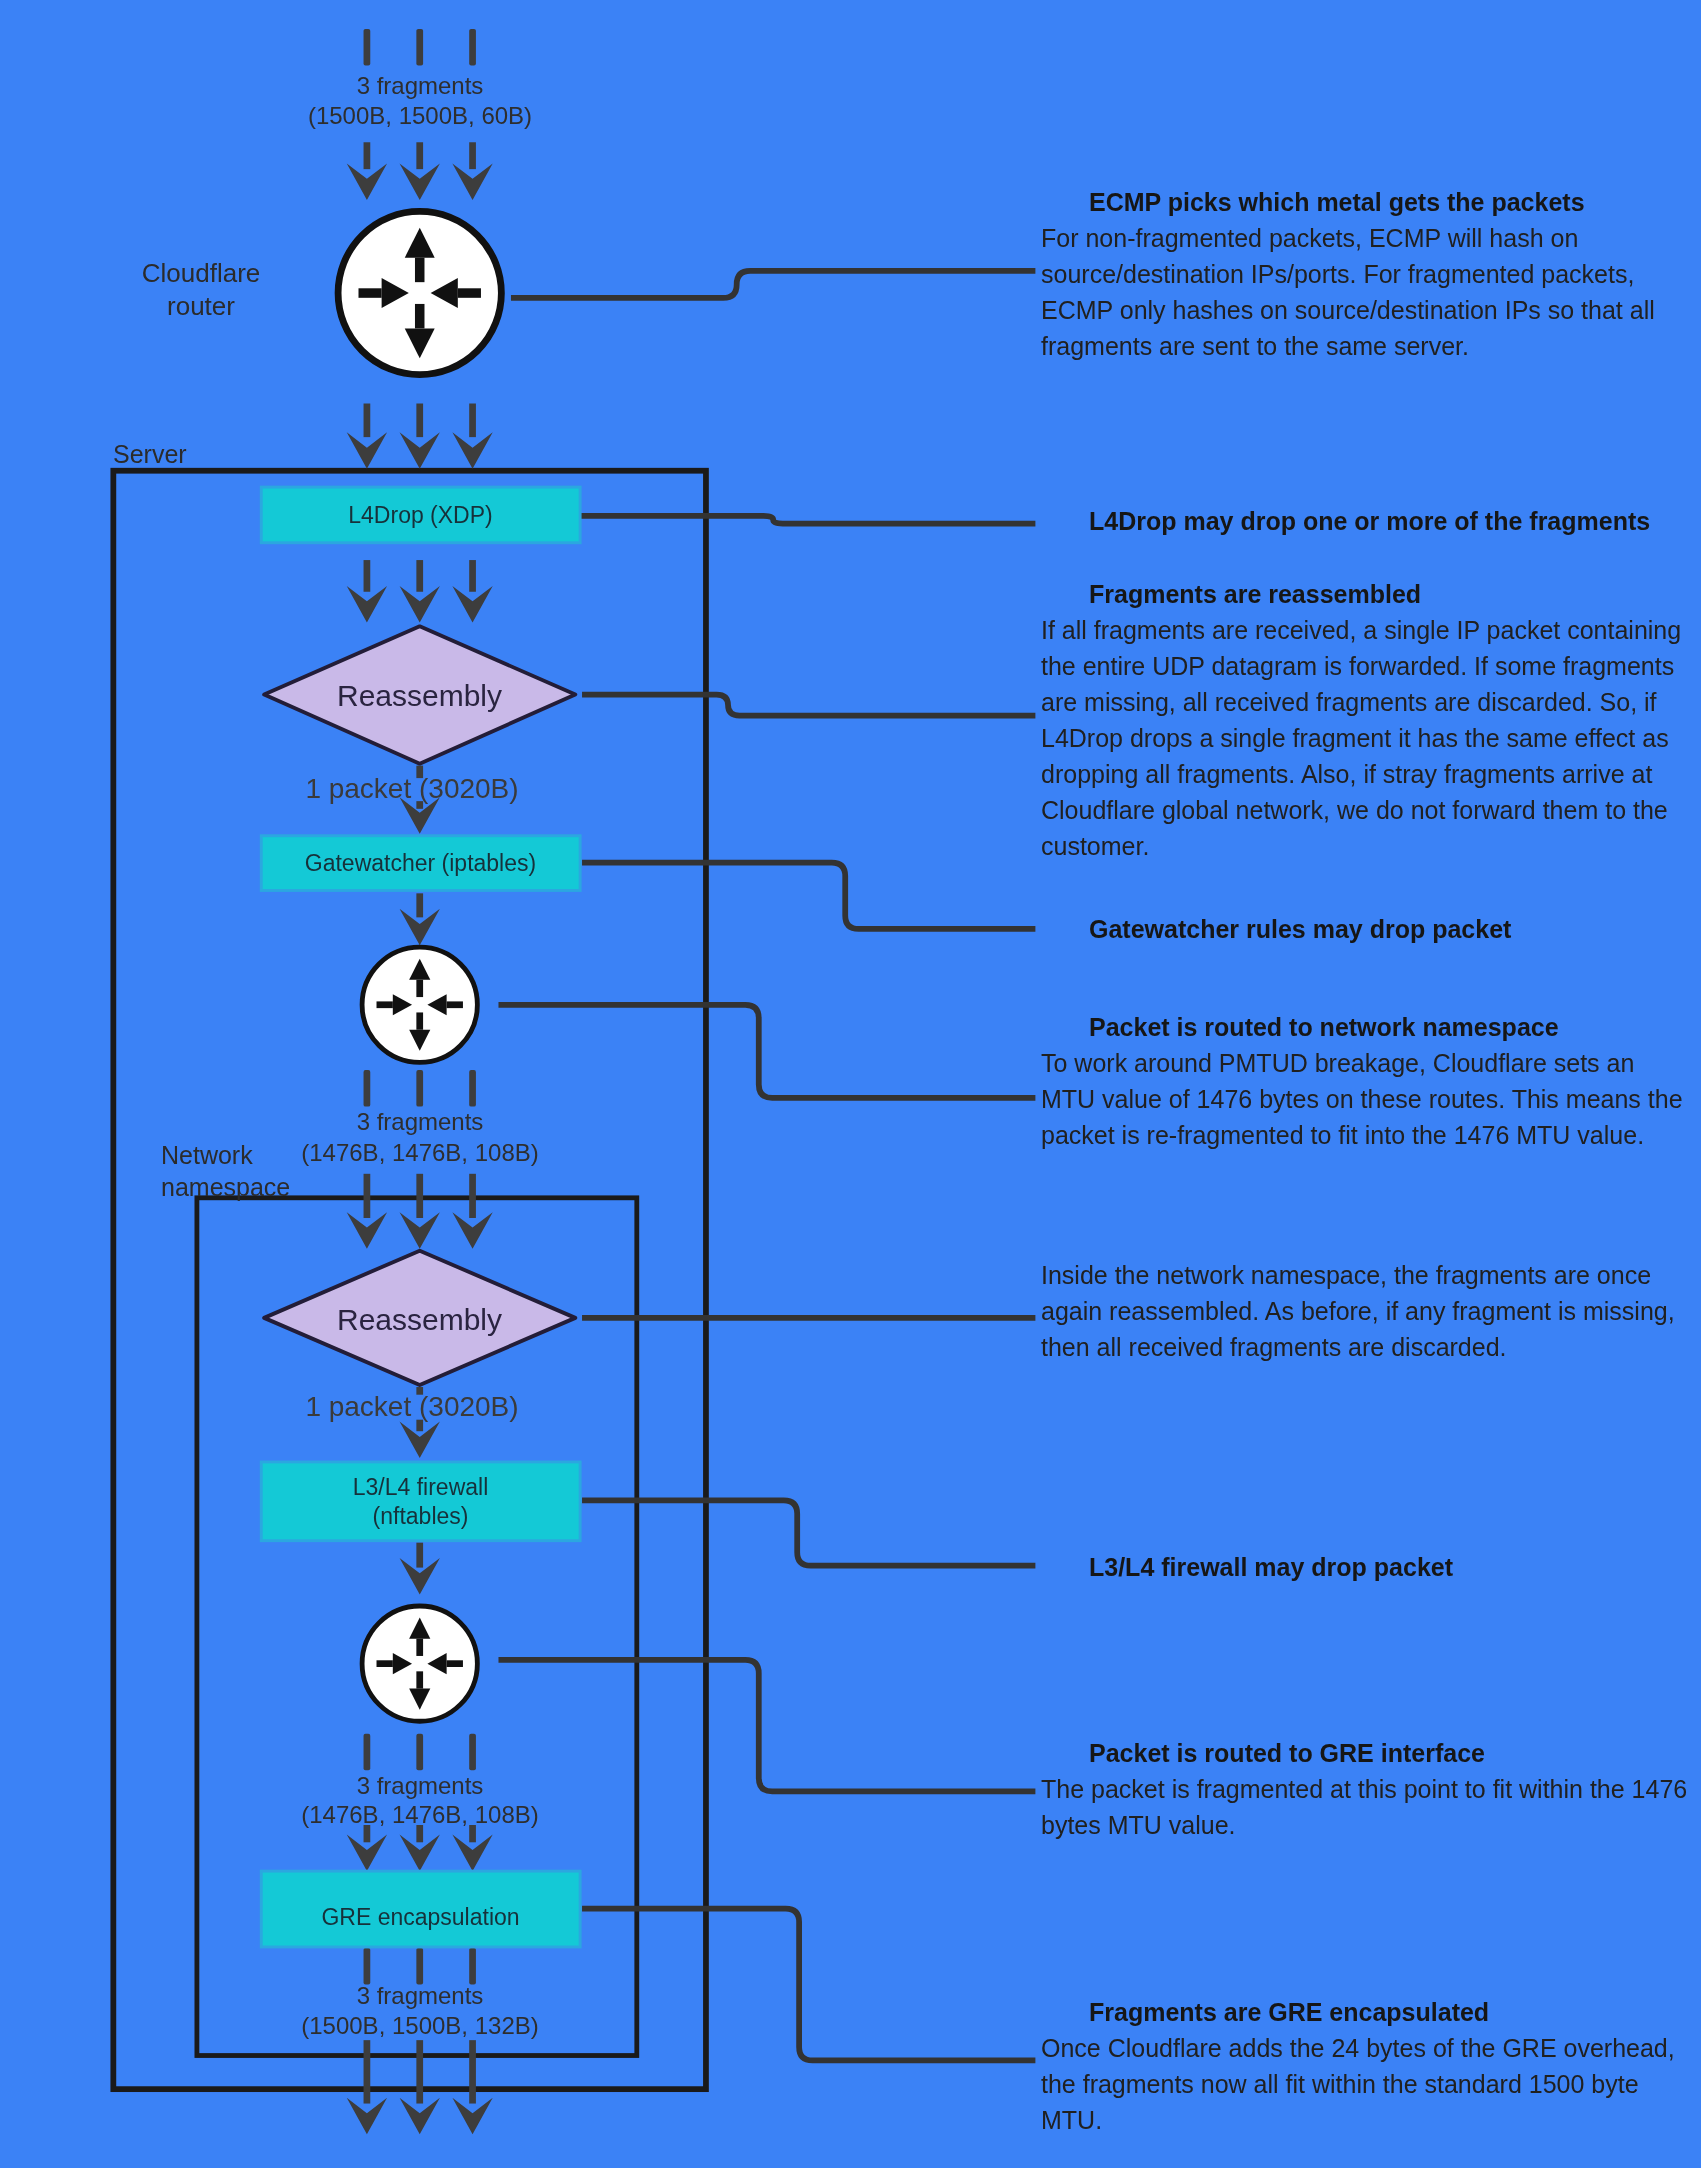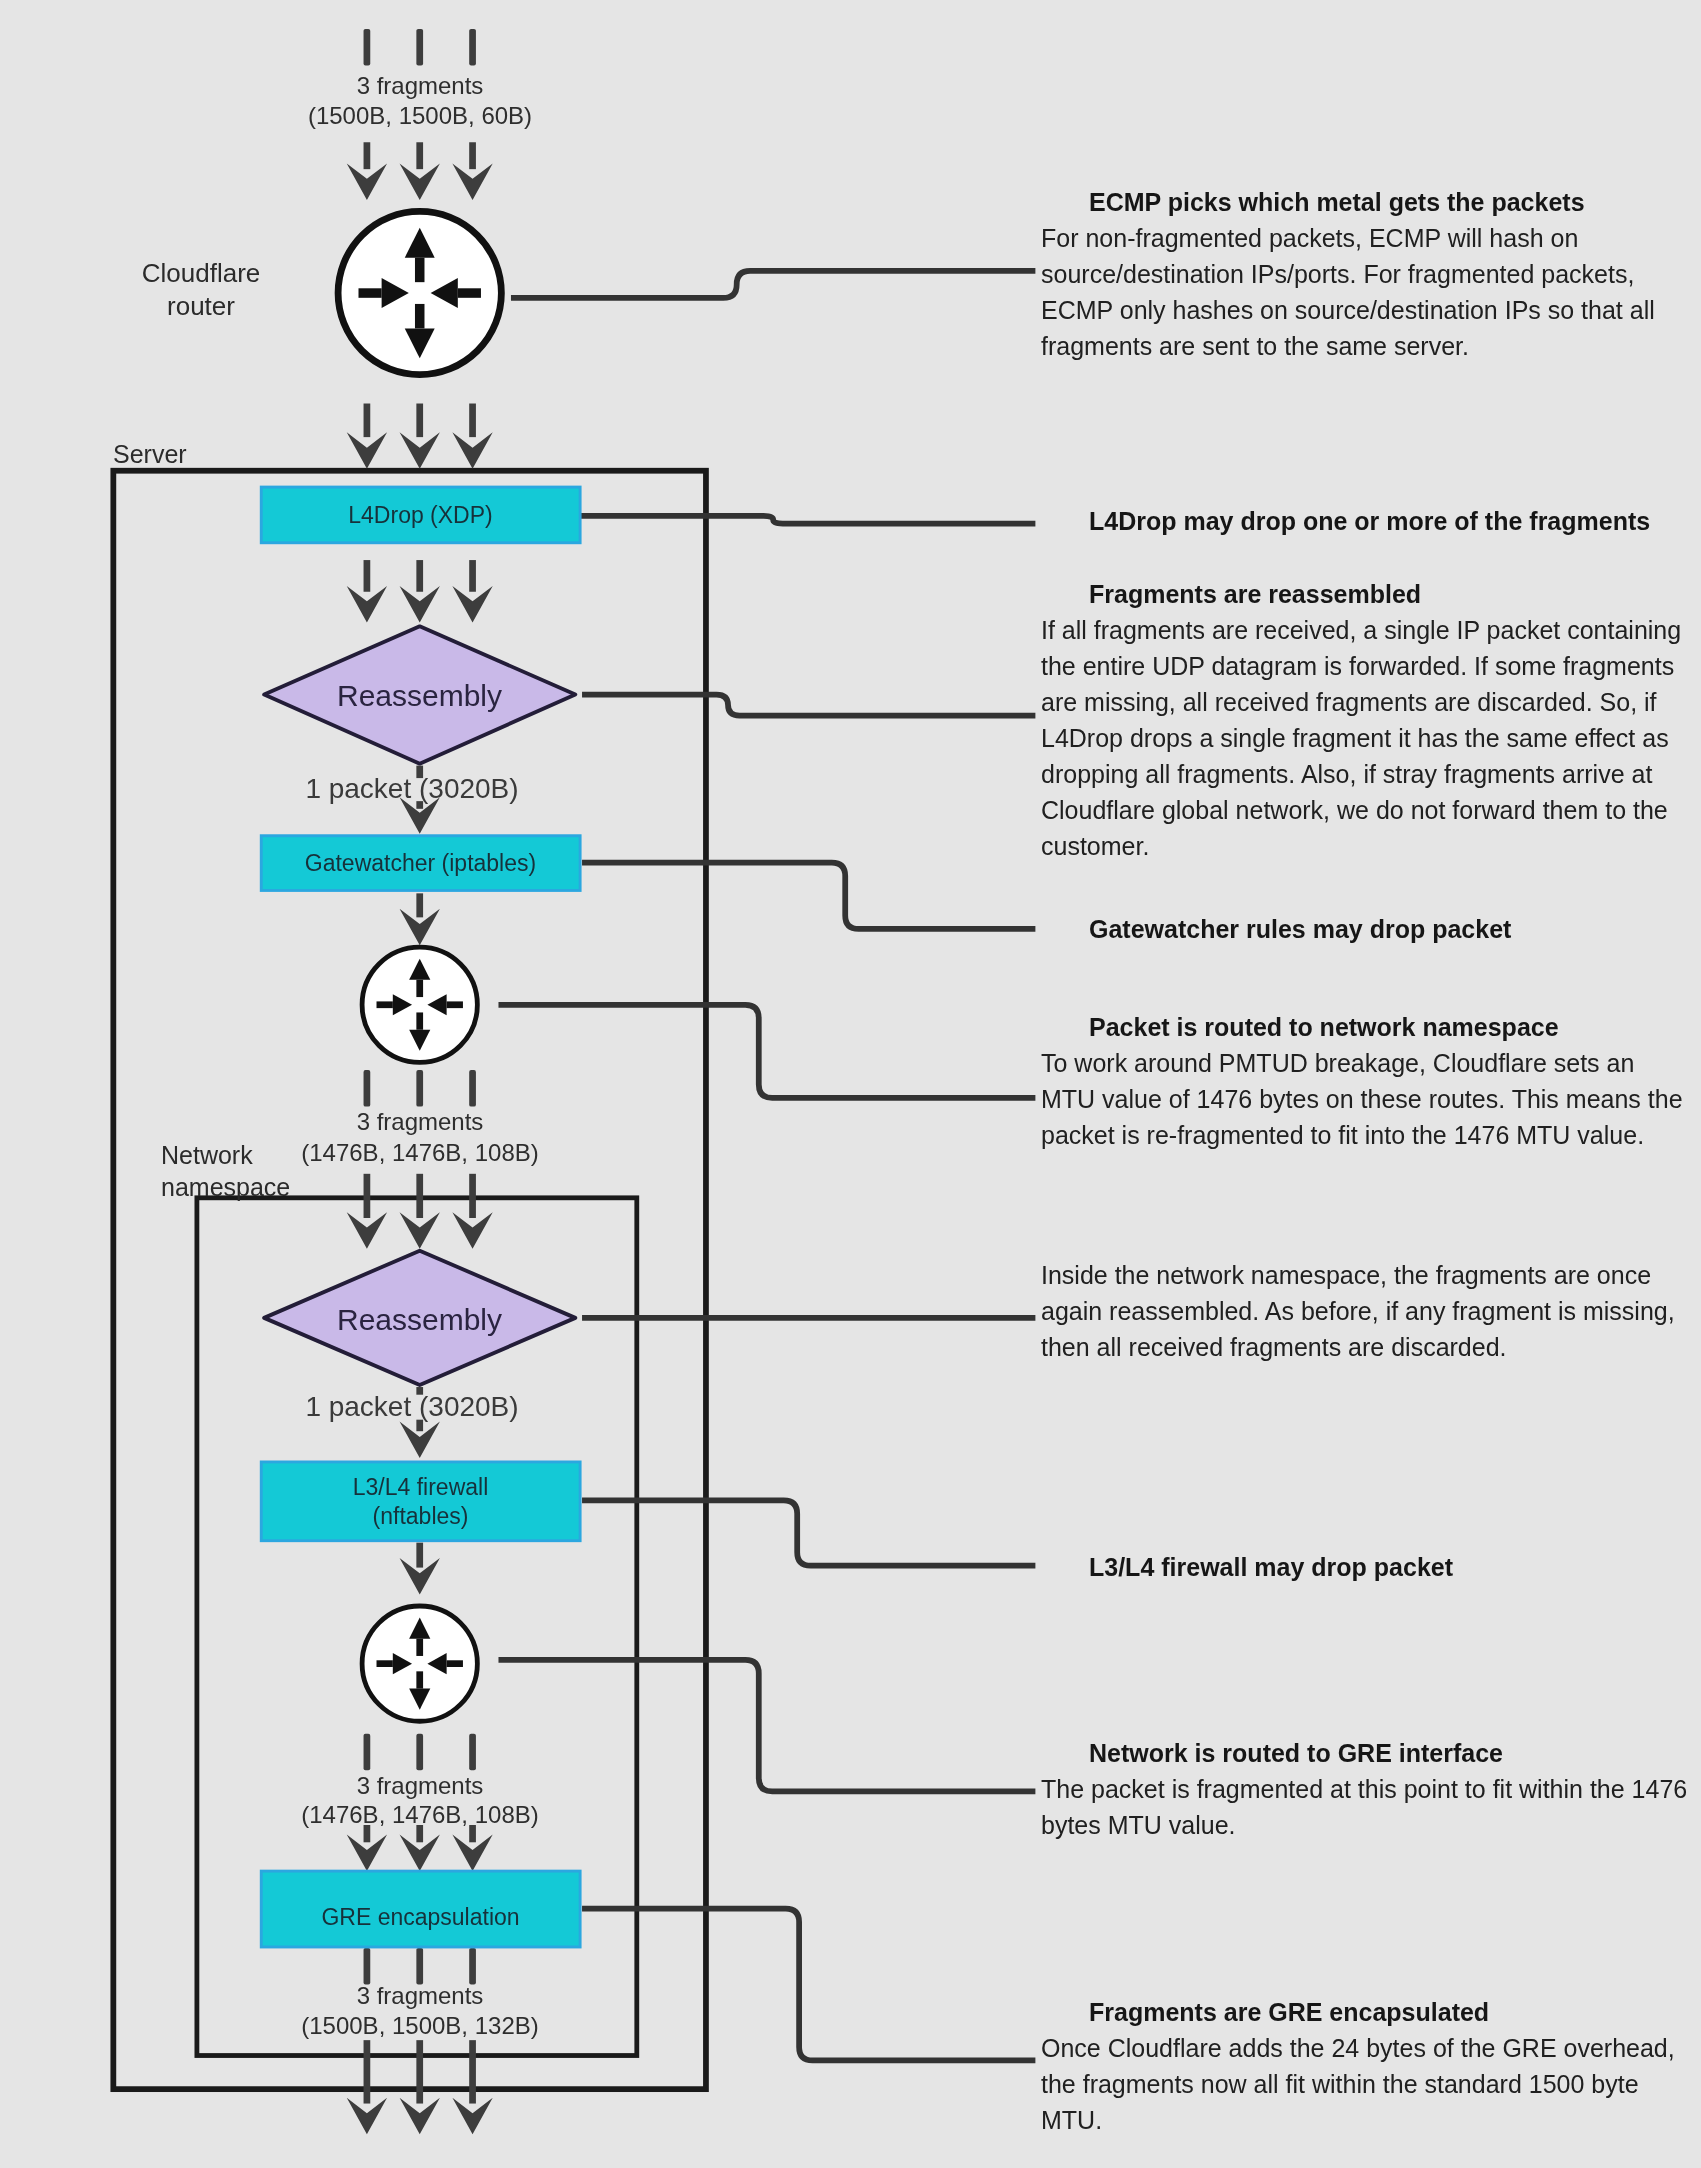--- a/index.html
+++ b/index.html
@@ -1,17 +1,17 @@
 <!DOCTYPE html>
 <html><head>
 <meta charset="utf-8">
 <style>
   html,body{margin:0;padding:0;background:#ffffff;}
   #stage{
-    position:relative;width:1701px;height:2168px;background:#e5e5e5;
+    position:relative;width:1701px;height:2168px;background:#3b82f6;
     font-family:"Liberation Sans", sans-serif;color:#222;overflow:hidden;
   }
   #diagram-svg{position:absolute;left:0;top:0;}
   .abs{position:absolute;}
   .flow-text{
     width:384px;left:228px;text-align:center;font-size:24px;line-height:30px;color:#2e2e2e;
   }
   .packet-text{
     width:384px;left:220px;text-align:center;font-size:28px;color:#3a3a3a;
   }
@@ -224,21 +224,21 @@
     <div class="ann-h">Packet is routed to network namespace</div>
     <div class="ann-b">To work around PMTUD breakage, Cloudflare sets an MTU value of 1476 bytes on these routes. This means the packet is re-fragmented to fit into the 1476 MTU value.</div>
   </div>
   <div class="abs annotation" style="top:1257px;">
     <div class="ann-b">Inside the network namespace, the fragments are once again reassembled. As before, if any fragment is missing, then all received fragments are discarded.</div>
   </div>
   <div class="abs annotation" style="top:1549px;">
     <div class="ann-h">L3/L4 firewall may drop packet</div>
   </div>
   <div class="abs annotation" style="top:1735px;">
-    <div class="ann-h">Network is routed to GRE interface</div>
+    <div class="ann-h">Packet is routed to GRE interface</div>
     <div class="ann-b">The packet is fragmented at this point to fit within the 1476 bytes MTU value.</div>
   </div>
   <div class="abs annotation" style="top:1994px;">
     <div class="ann-h">Fragments are GRE encapsulated</div>
     <div class="ann-b">Once Cloudflare adds the 24 bytes of the GRE overhead, the fragments now all fit within the standard 1500 byte MTU.</div>
   </div>
 
 </div>
 
 

